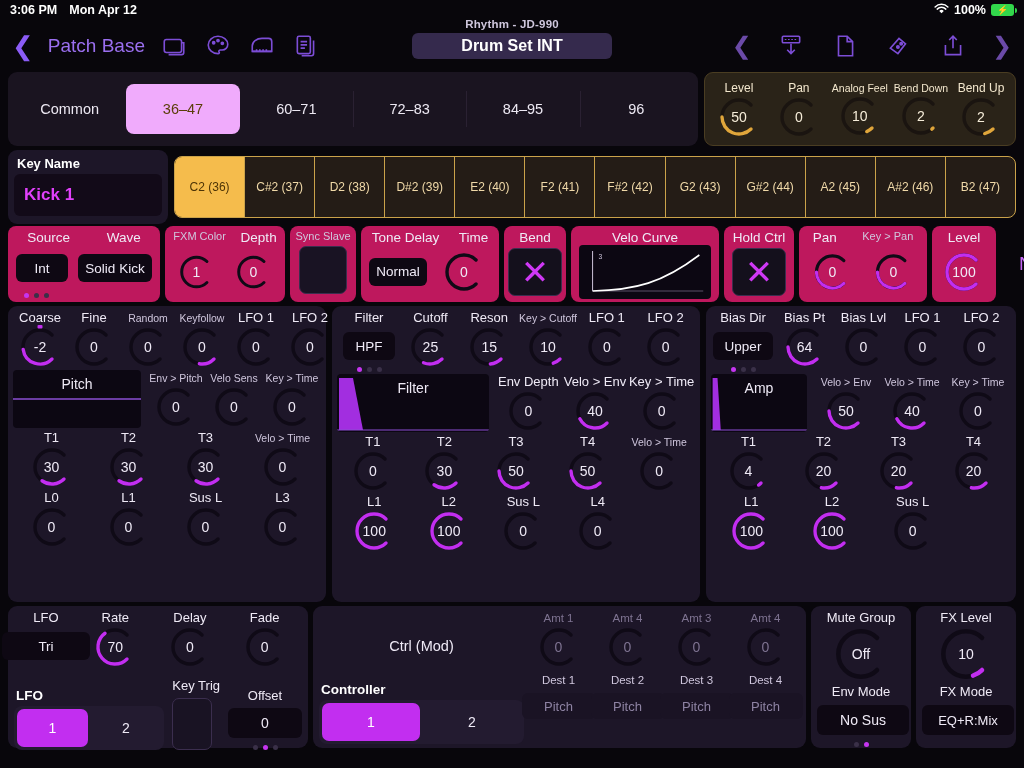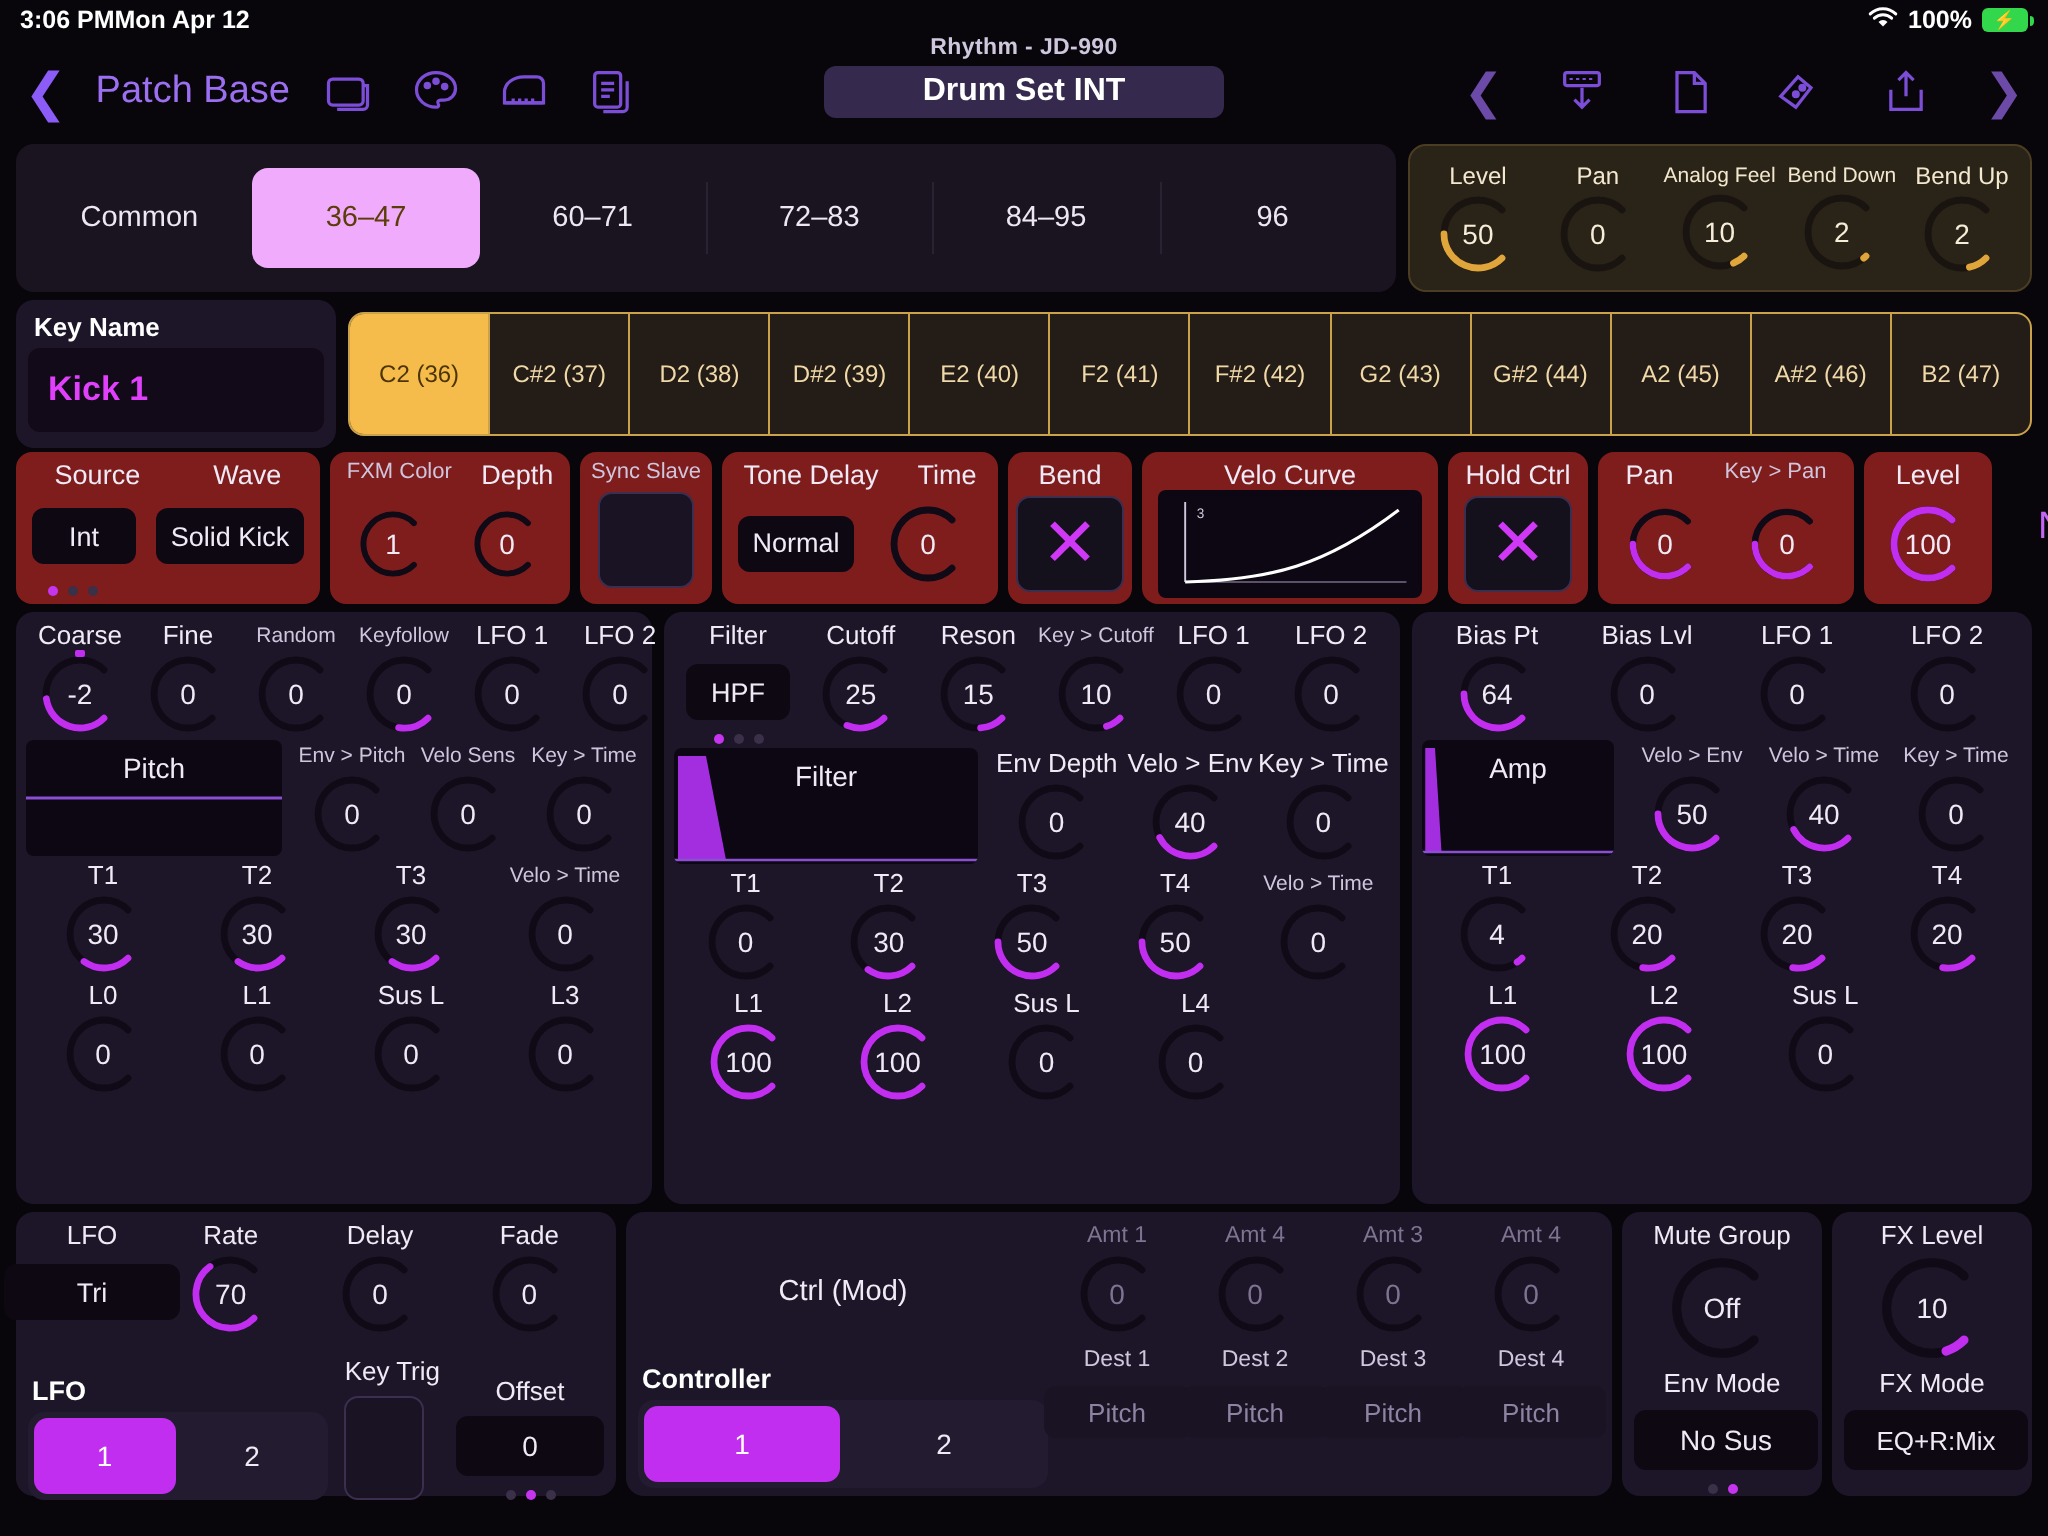--- a/index.html
+++ b/index.html
@@ -10,21 +10,21 @@
     color: #e8e4ef;
     overflow: hidden;
   }
   .app { position: relative; width: 1024px; height: 768px; }
 
   
   .statusbar {
     height: 20px; display: flex; align-items: center;
     padding: 0 10px; font-size: 12.5px; font-weight: bold; color: #fff;
   }
-  .sb-left { display: flex; gap: 0; align-items: center; }
+  .sb-left { display: flex; gap: 12px; align-items: center; }
   .sb-right { margin-left: auto; display: flex; gap: 5px; align-items: center; }
   .wifi { display: inline-block; }
   .battery {
     width: 23px; height: 12px; border-radius: 3px; background: #32d74b;
     position: relative; display: flex; align-items: center; justify-content: center;
   }
   .battery::after {
     content: ""; position: absolute; right: -3px; top: 3.5px;
     width: 2px; height: 5px; background: #32d74b; border-radius: 0 2px 2px 0;
   }
@@ -90,21 +90,21 @@
   }
   .note-cell {
     flex: 1; display: flex; align-items: center; justify-content: center;
     font-size: 12px; color: #f0d9a8; border-right: 1px solid #caa24a;
   }
   .note-cell:last-child { border-right: none; }
   .note-cell.active { background: #f5bc4c; color: #4d3406; font-weight: 500; }
 
   
   .row-source { display: flex; gap: 5px; padding: 2px 8px 0; height: 78px; align-items: stretch; }
-  .sbox { background: #7f1d1d; border-radius: 8px; padding: 4px 8px; display: flex; flex-direction: column; }
+  .sbox { background: #be185d; border-radius: 8px; padding: 4px 8px; display: flex; flex-direction: column; }
   .sbox .heads { display: flex; justify-content: space-around; gap: 14px; }
   .sbox .head { font-size: 13.5px; color: #efeaf6; text-align: center; white-space: nowrap; }
   .sbox .head.sm { font-size: 11px; color: #cfc6dd; }
   .sbox .body { display: flex; justify-content: space-around; align-items: center; gap: 10px; flex: 1; }
   .selector {
     background: #0e0813; border-radius: 6px; height: 28px; min-width: 52px;
     display: flex; align-items: center; justify-content: center;
     font-size: 13.5px; color: #efeaf6; padding: 0 12px; white-space: nowrap;
   }
   .dots { display: flex; gap: 5px; justify-content: flex-start; padding: 2px 0 0 8px; }
@@ -869,20 +869,29 @@
                 <path d="M 39.02 33.02 A 17 17 0 1 1 39.02 8.98" fill="none" stroke="#0f0a16" stroke-width="3.4" stroke-linecap="round"></path>
               </svg>
               <span class="kv">0</span>
             </div>
           </div>
         </div>
     </div>
 
     <div class="col col-amp">
       <div class="krow">
+        <div class="sel-cell">
+          <span class="klabel">Bias Dir</span>
+          <span class="selector" style="margin-top:6px">Upper</span>
+          <span class="dots center" style="margin-top:5px">
+            <span class="dot on"></span>
+            <span class="dot"></span>
+            <span class="dot"></span>
+          </span>
+        </div>
         <div class="krow" id="amp-top" style="flex:1">
             <div class="kcell">
               <span class="klabel">Bias Pt</span>
               <div class="knob">
                 <svg viewBox="0 0 54 42">
                   <path d="M 39.02 33.02 A 17 17 0 1 1 39.02 8.98" fill="none" stroke="#0f0a16" stroke-width="3.4" stroke-linecap="round"></path>
                   <path d="M 39.02 33.02 A 17 17 0 0 1 10.00 21.00" fill="none" stroke="#c22ef0" stroke-width="3.4" stroke-linecap="round"></path>
                 </svg>
                 <span class="kv">64</span>
               </div>

